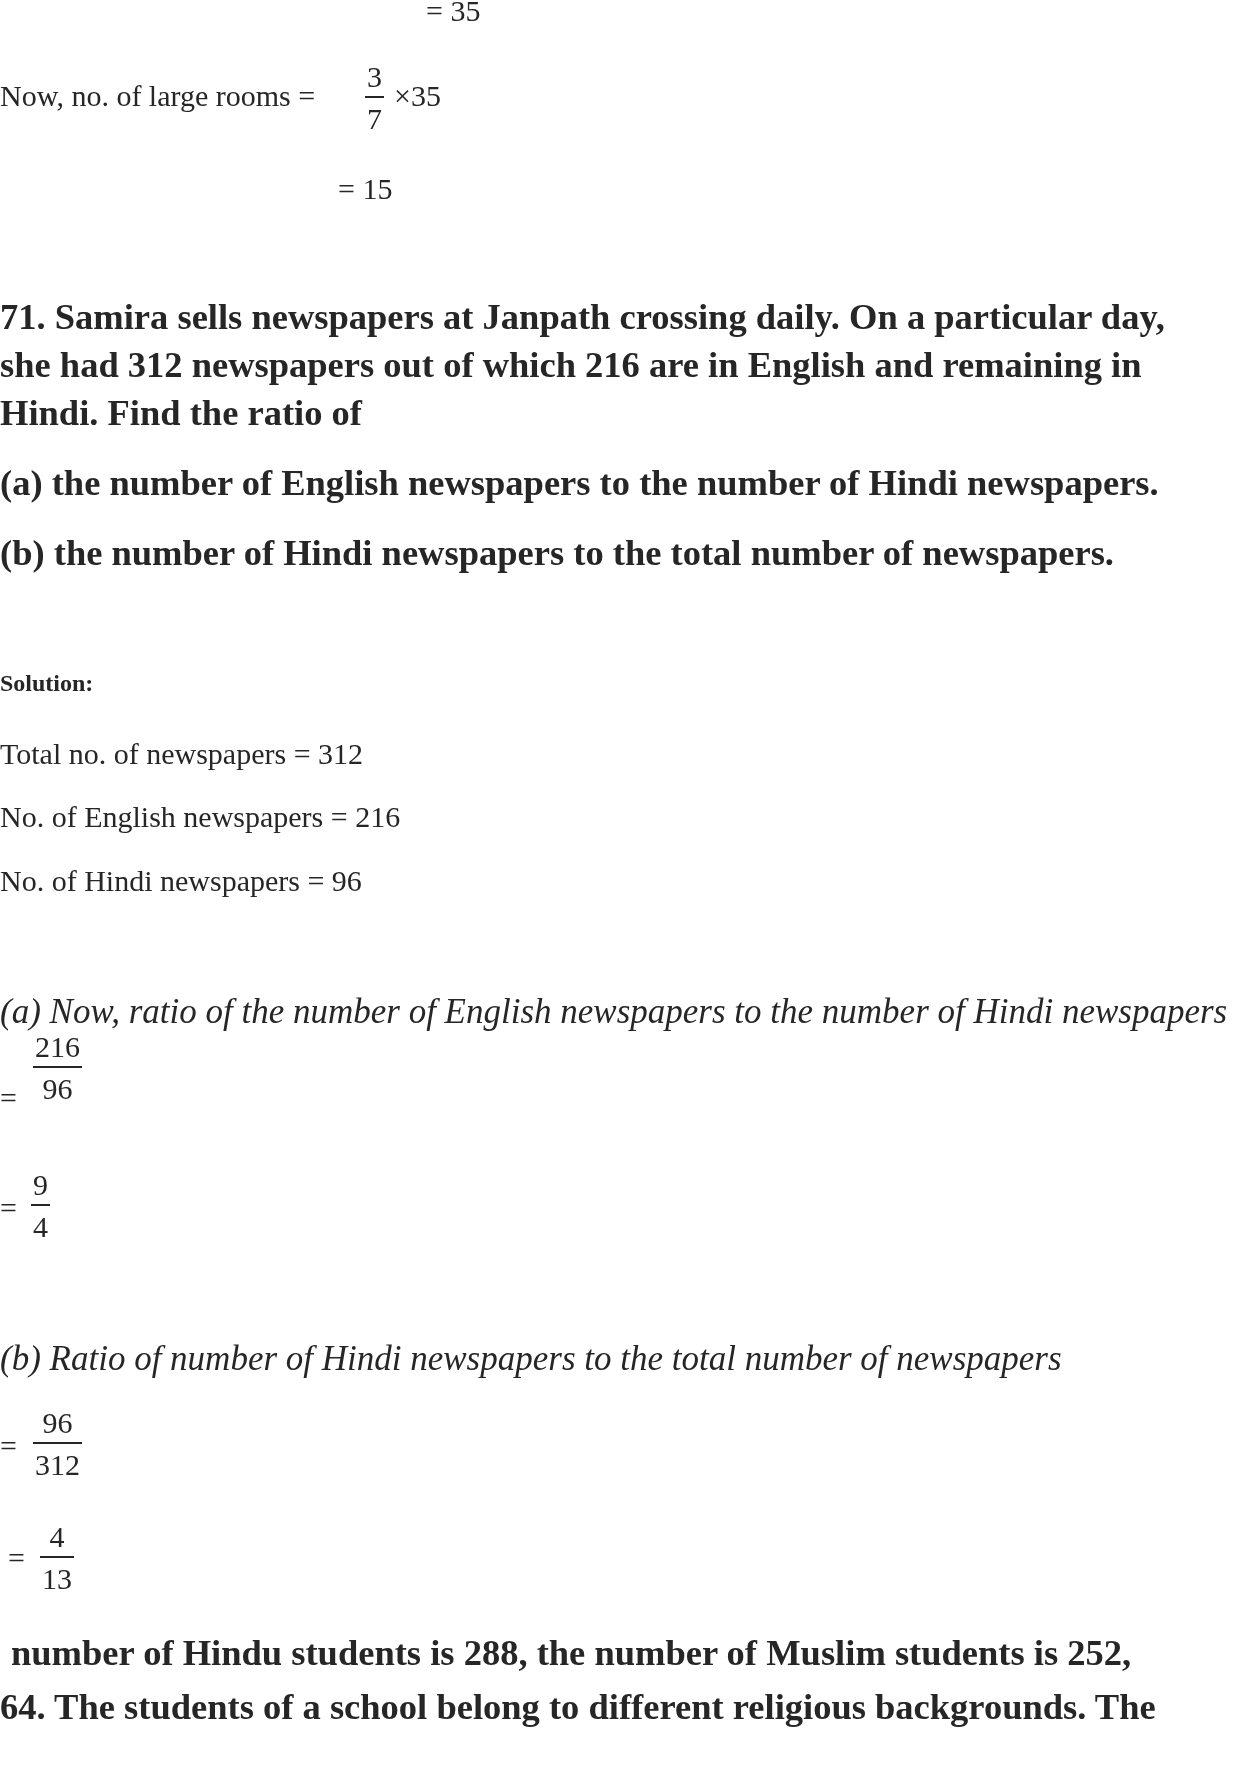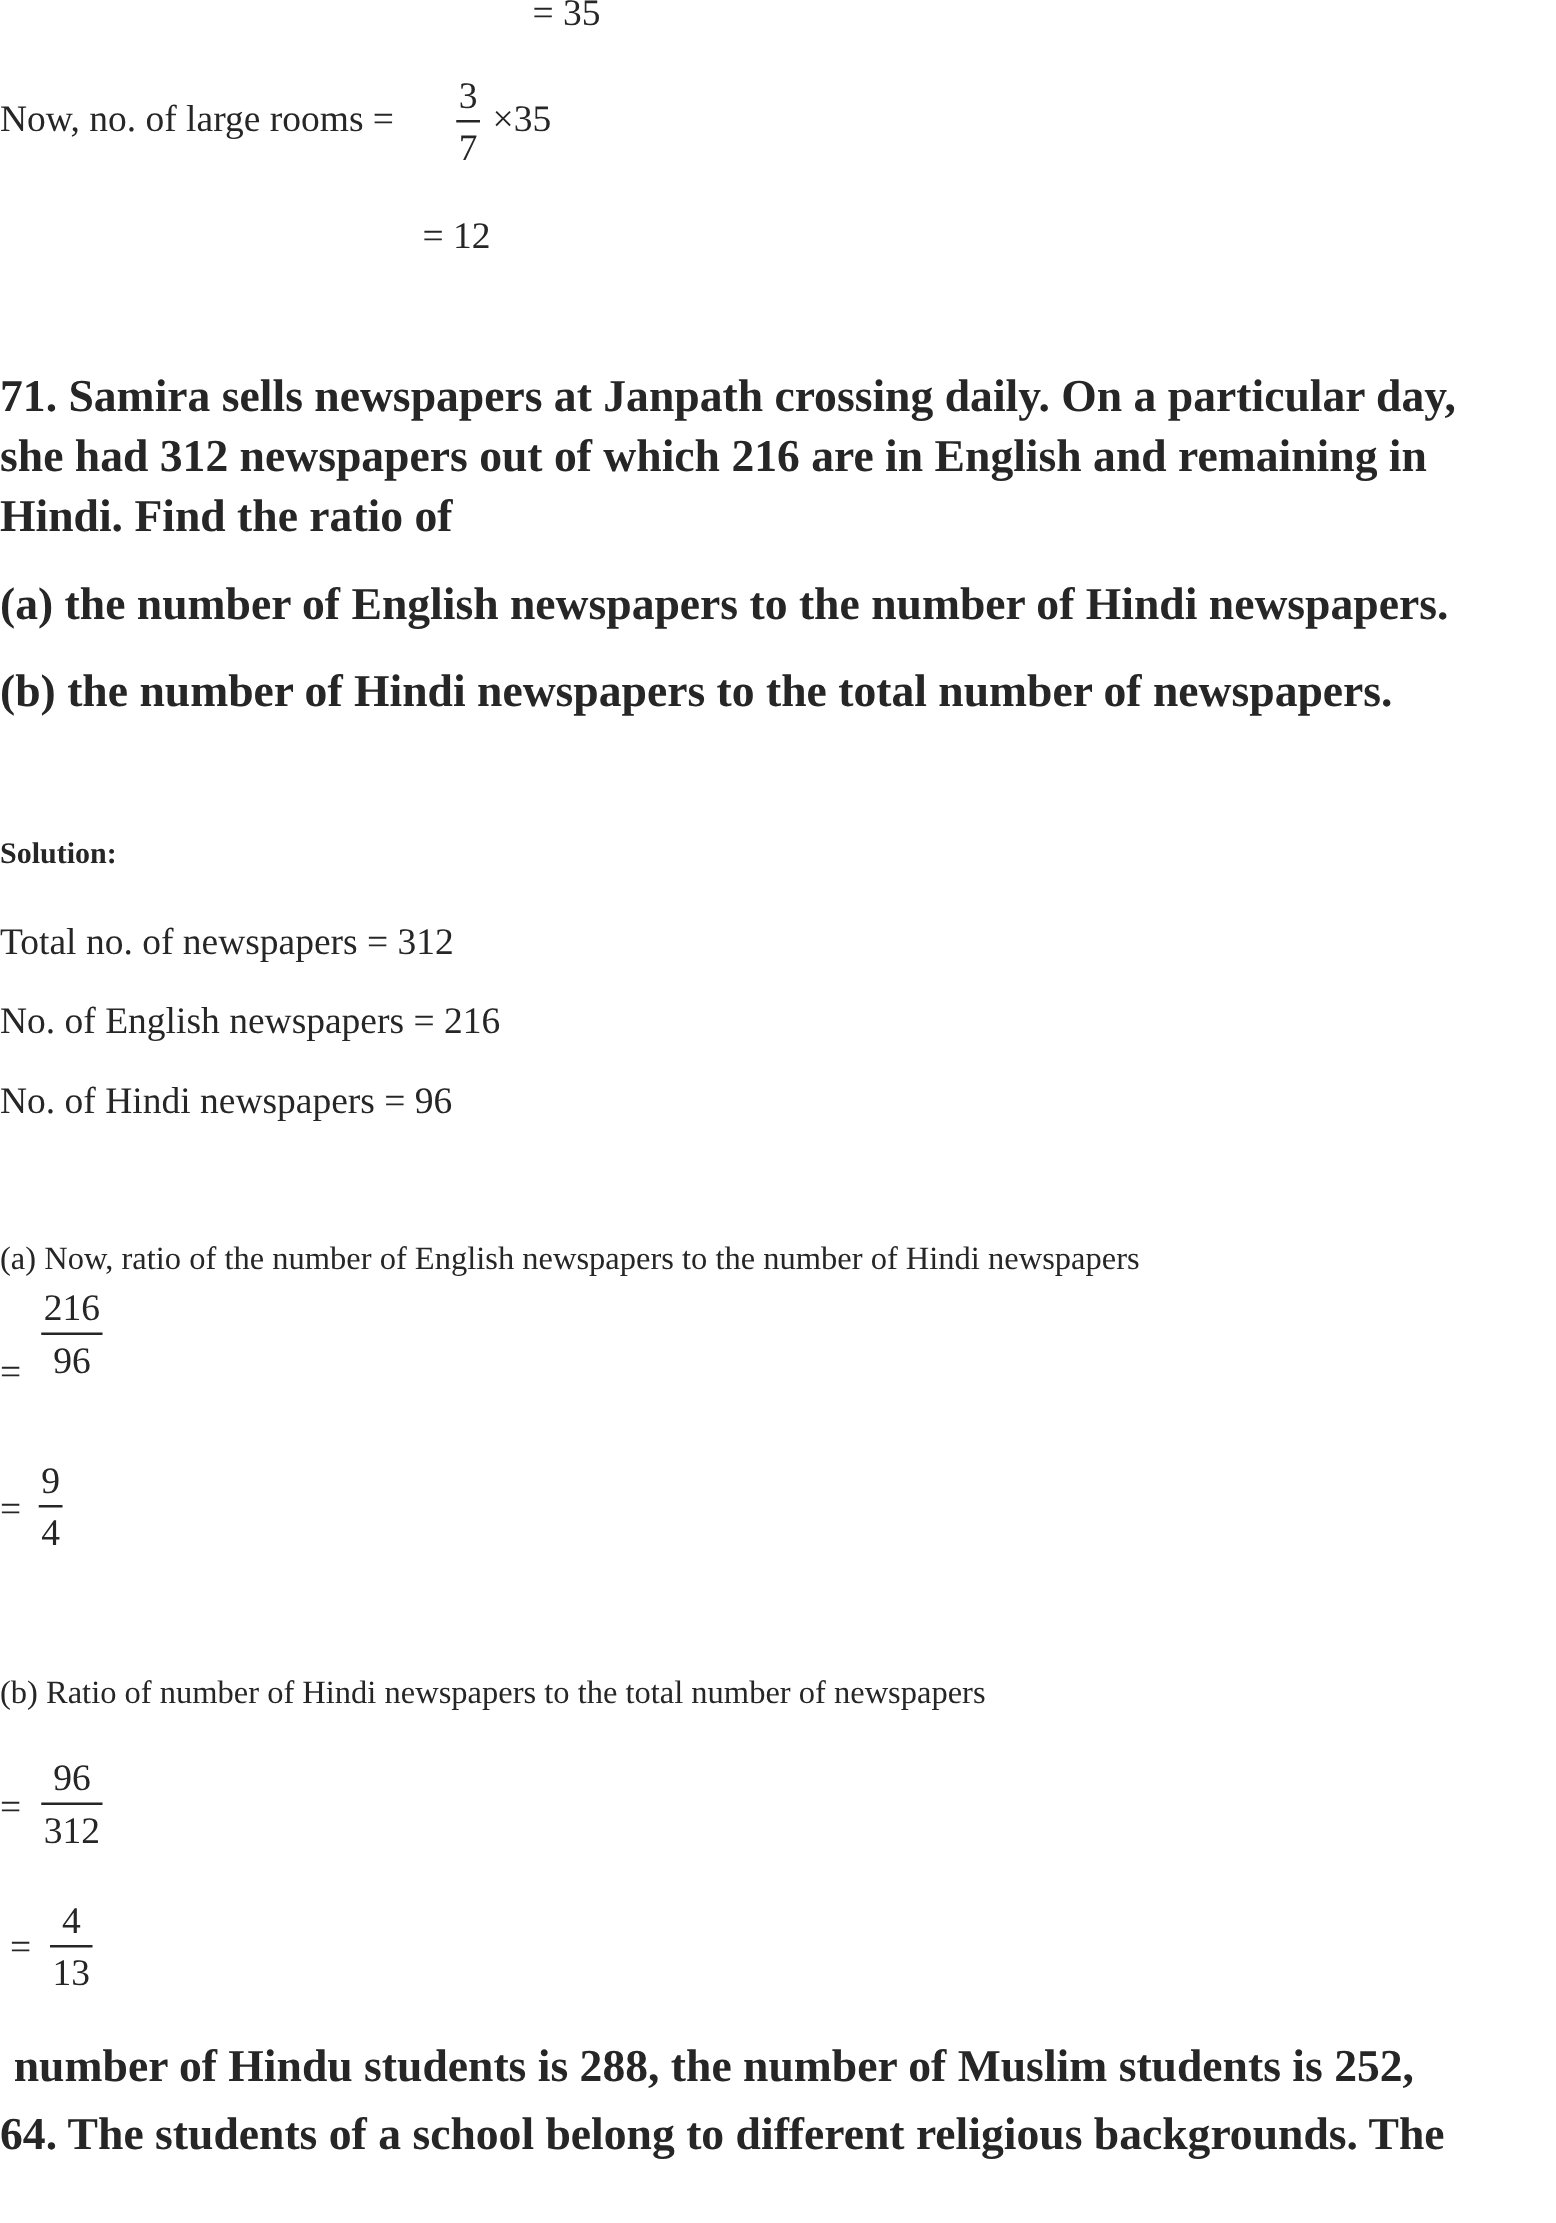--- a/index.html
+++ b/index.html
@@ -10,21 +10,21 @@
     body {
       width: 1245px;
       height: 1778px;
       position: relative;
       overflow: hidden;
       color: #262626;
       font-family: "Liberation Serif", "DejaVu Serif", serif;
     }
     .abs { position: absolute; white-space: nowrap; }
     .reg { font-size: 30px; font-weight: normal; }
-    .reg-sm { font-size: 26px; font-weight: normal; }
+    .reg-sm { font-size: 35px; font-weight: normal; font-style: italic; }
     .bold { font-size: 36.5px; font-weight: bold; letter-spacing: 0; }
     .bold-sol { font-size: 24px; font-weight: bold; }
     .frac {
       position: absolute;
       display: inline-flex;
       flex-direction: column;
       align-items: center;
       font-size: 30px;
       line-height: 1;
     }
@@ -43,21 +43,21 @@
 
 <div>
   <span class="abs reg" style="left:426px; top:-6px;">= 35</span>
   <span class="abs reg" style="left:0px; top:79px;">Now, no. of large rooms =</span>
   <div class="frac" style="left:365px; top:62px;">
     <span class="num">3</span>
     <span class="bar"></span>
     <span class="den">7</span>
   </div>
   <span class="abs reg" style="left:394px; top:79px;">×35</span>
-  <span class="abs reg" style="left:338px; top:172px;">= 12</span>
+  <span class="abs reg" style="left:338px; top:172px;">= 15</span>
 </div>
 
 <div>
   <div class="abs bold" style="left:0px; top:295px;">71. Samira sells newspapers at Janpath crossing daily. On a particular day,</div>
   <div class="abs bold" style="left:0px; top:343px;">she had 312 newspapers out of which 216 are in English and remaining in</div>
   <div class="abs bold" style="left:0px; top:391px;">Hindi. Find the ratio of</div>
   <div class="abs bold" style="left:0px; top:461px;">(a) the number of English newspapers to the number of Hindi newspapers.</div>
   <div class="abs bold" style="left:0px; top:531px;">(b) the number of Hindi newspapers to the total number of newspapers.</div>
 </div>
 

